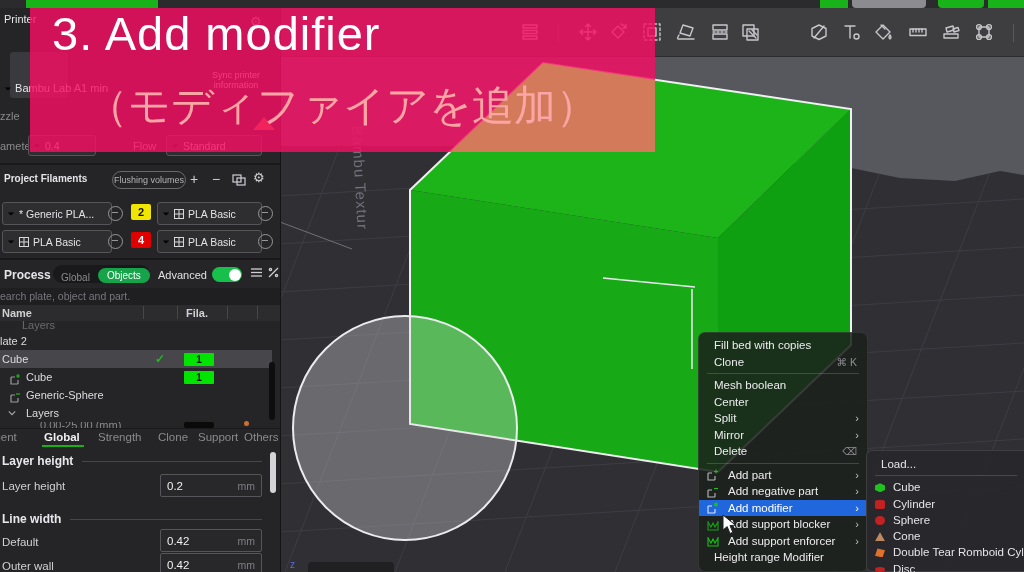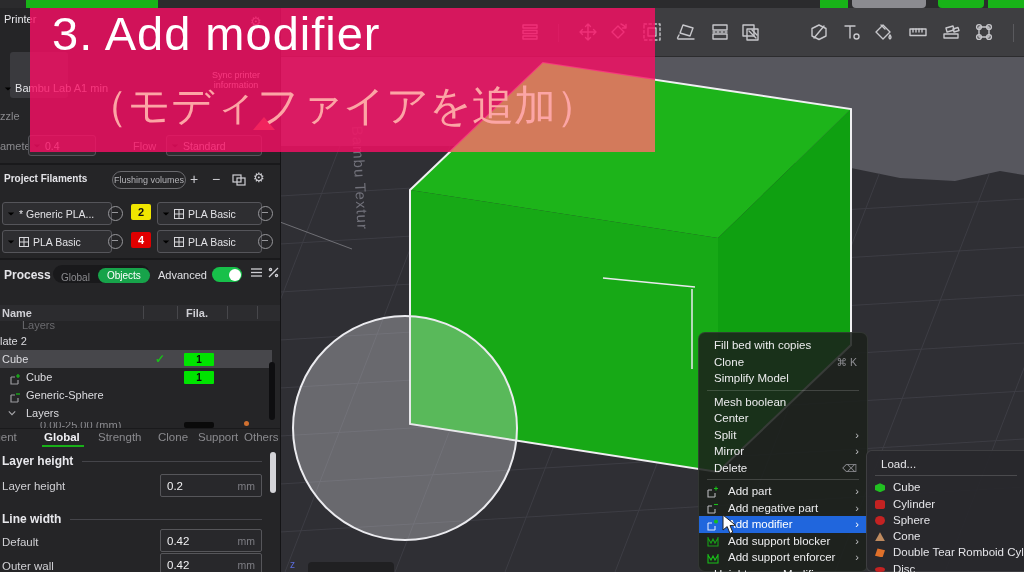--- a/index.html
+++ b/index.html
@@ -332,20 +332,21 @@
           <line x1="1" y1="6.5" x2="12" y2="6.5"></line>
           <line x1="1" y1="10" x2="12" y2="10"></line>
         </svg></span>
     <span class="lbl" style="left:267px;top:258px">
       <svg width="13" height="13" viewBox="0 0 13 13" style="stroke:#cfcfd4;fill:none;stroke-width:1.3">
           <line x1="2" y1="11" x2="11" y2="2"></line>
           <circle cx="3.5" cy="3.5" r="1.1"></circle>
           <circle cx="9.5" cy="9.5" r="1.1"></circle>
         </svg></span>
 
+    <div class="searchrow" style="top:280px">earch plate, object and part.</div>
 
     <div class="treehdr" style="top:297px">
       <span class="lbl" style="left:2px;top:2px">Name</span>
       <div class="colline" style="left:143px"></div>
         <div class="colline" style="left:177px"></div>
       <span class="lbl" style="left:186px;top:2px">Fila.</span>
       <div class="colline" style="left:227px"></div>
         <div class="colline" style="left:257px"></div>
     </div>
 
@@ -431,21 +432,20 @@
   <div class="abs overlay">
     <div class="salmon"></div>
     <div class="ovtitle">3. Add modifier</div>
     <div class="ovsub">（モディファイアを追加）</div>
   </div>
 
   <div class="abs cmenu">
     <div class="cmrow"><span>Fill bed with copies</span></div>
     <div class="cmrow"><span>Clone</span>
       <span class="cmshort">⌘ K</span></div>
-    <div class="cmrow"><span>Simplify Model</span></div>
     <div class="cmdivider"></div>
     <div class="cmrow"><span>Mesh boolean</span></div>
     <div class="cmrow"><span>Center</span></div>
     <div class="cmrow"><span>Split</span>
       <span class="cmsub">›</span></div>
     <div class="cmrow"><span>Mirror</span>
       <span class="cmsub">›</span></div>
     <div class="cmrow"><span>Delete</span>
       <span class="cmshort">⌫</span></div>
     <div class="cmdivider"></div>

